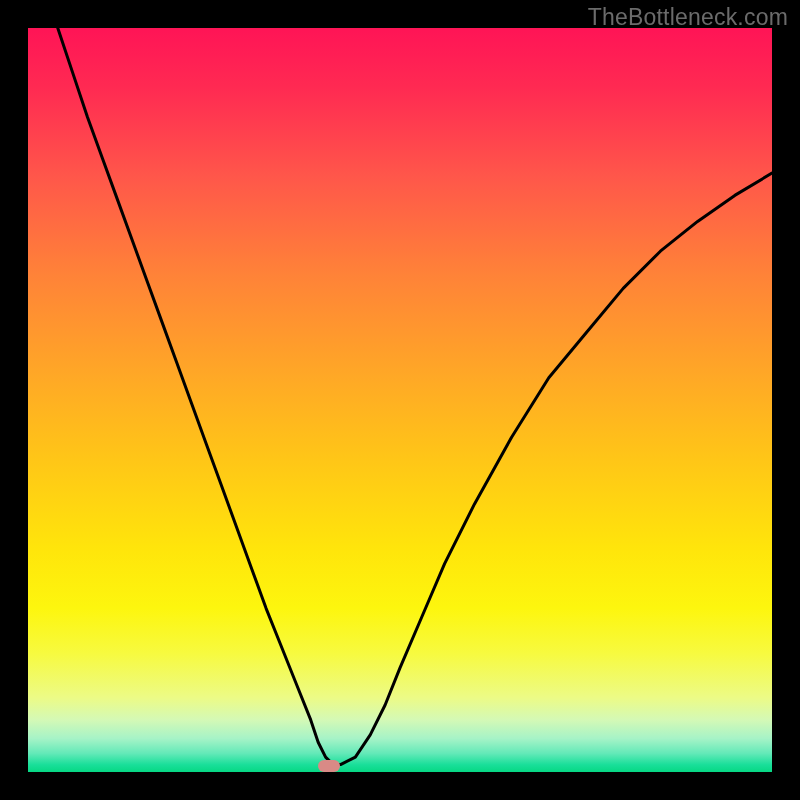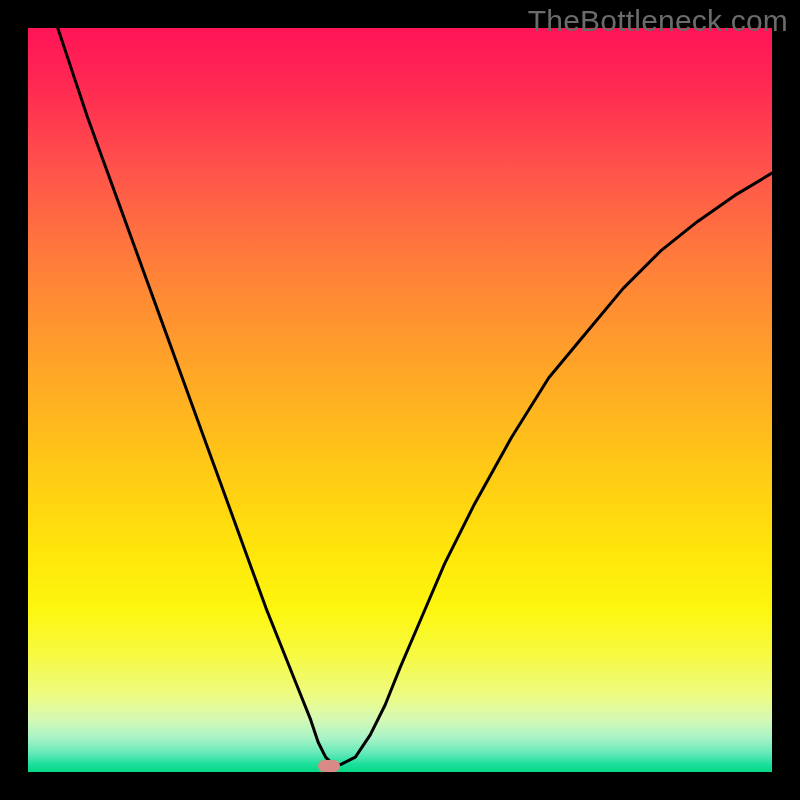--- a/index.html
+++ b/index.html
@@ -50,21 +50,21 @@
       #63e9b8 97.5%,
       #1adf9a 99%,
       #06d884 100%
     );
   }
   .watermark {
     position: absolute;
     top: 4px;
     right: 12px;
     color: #6b6b6b;
-    font-size: 30px;
+    font-size: 23px;
     letter-spacing: 0.2px;
     font-weight: 500;
   }
   .marker {
     position: absolute;
     width: 22px;
     height: 12px;
     border-radius: 6px;
     background: #d98a86;
   }

